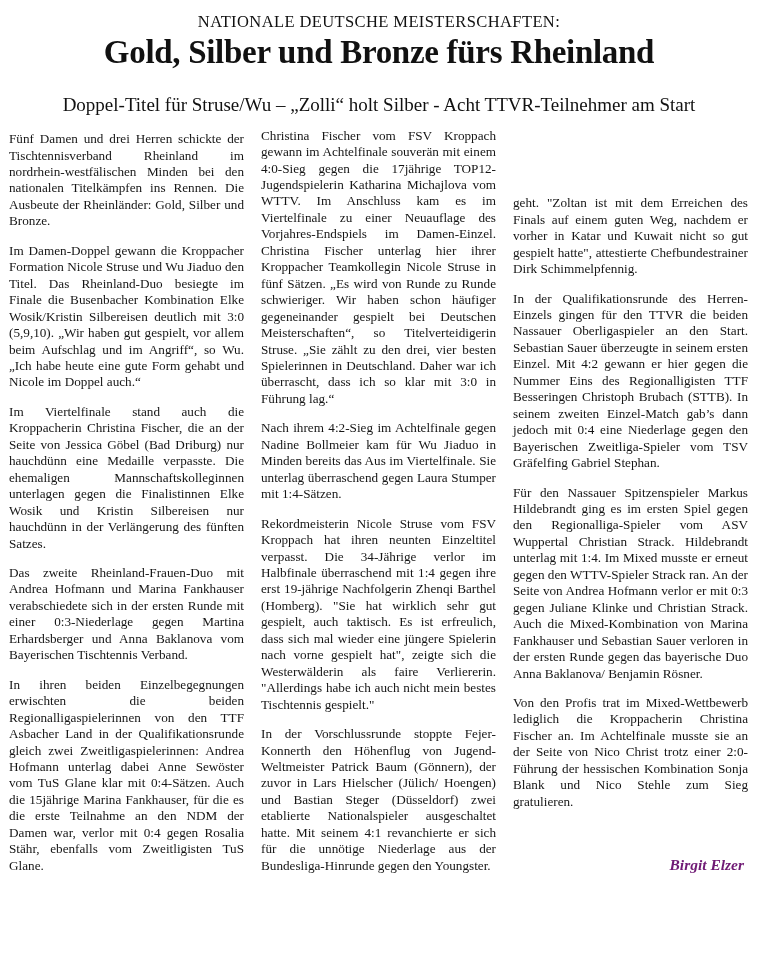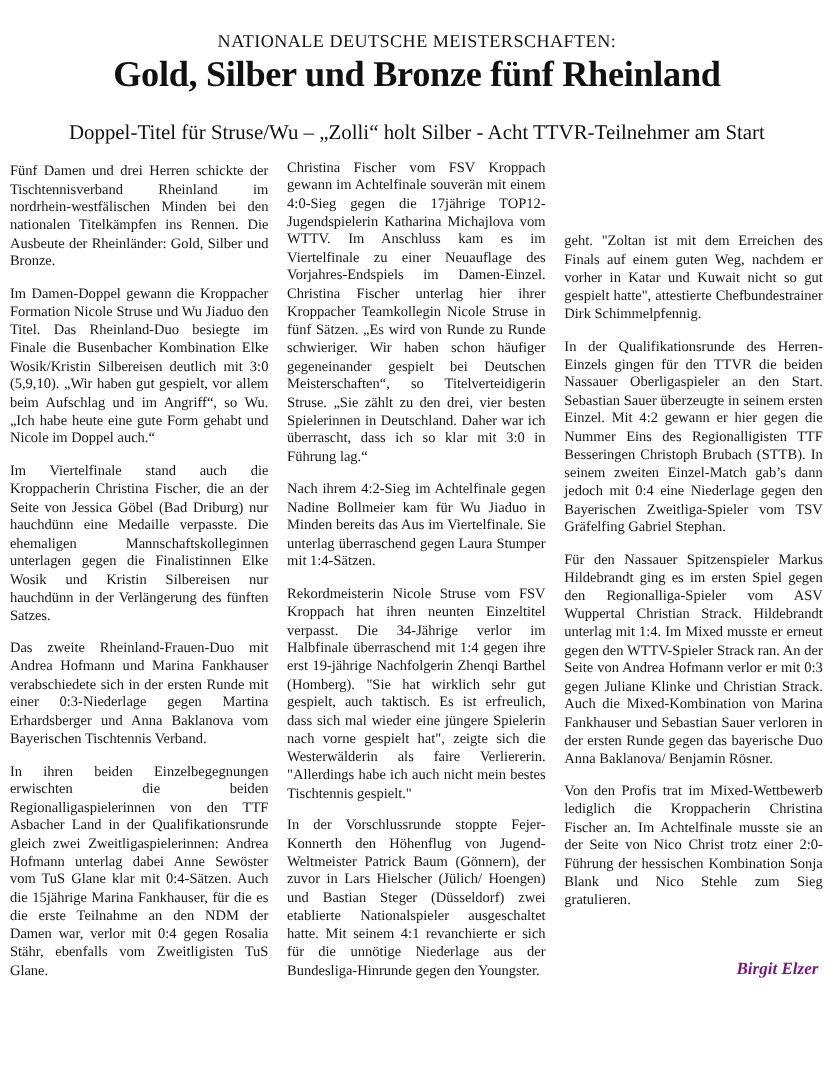--- a/index.html
+++ b/index.html
@@ -15,21 +15,21 @@
     background: #ffffff;
     padding: 8px 9px 0 9px;
     overflow: hidden;
     position: relative;
   }
   .masthead { text-align: center; }
   .kicker {
     font-size: 16.5px;
     letter-spacing: 0.4px;
     font-weight: 400;
-    margin-top: 20px;
+    margin-top: 4px;
     white-space: nowrap;
   }
   .headline {
     font-size: 33px;
     font-weight: 700;
     letter-spacing: -0.3px;
     margin-top: 3px;
     line-height: 1.05;
     white-space: nowrap;
   }
@@ -71,21 +71,21 @@
     color: #701a75;
   }
 </style>
 </head>
 <body>
 
 <div class="page">
 
   <div class="masthead">
     <div class="kicker">NATIONALE DEUTSCHE MEISTERSCHAFTEN:</div>
-    <div class="headline">Gold, Silber und Bronze fünf Rheinland</div>
+    <div class="headline">Gold, Silber und Bronze fürs Rheinland</div>
     <div class="deck">Doppel-Titel für Struse/Wu – „Zolli“ holt Silber - Acht TTVR-Teilnehmer am Start</div>
   </div>
 
   <div class="columns">
     <div class="col">
         <p class="body-par" lang="de">Fünf Damen und drei Herren schickte der Tischtennisverband Rheinland im nordrhein-westfälischen Minden bei den nationalen Titelkämpfen ins Rennen. Die Ausbeute der Rheinländer: Gold, Silber und Bronze.</p>
         <p class="body-par" lang="de">Im Damen-Doppel gewann die Kroppacher Formation Nicole Struse und Wu Jiaduo den Titel. Das Rheinland-Duo besiegte im Finale die Busenbacher Kombination Elke Wosik/Kristin Silbereisen deutlich mit 3:0 (5,9,10). „Wir haben gut gespielt, vor allem beim Aufschlag und im Angriff“, so Wu. „Ich habe heute eine gute Form gehabt und Nicole im Doppel auch.“</p>
         <p class="body-par" lang="de">Im Viertelfinale stand auch die Kroppacherin Christina Fischer, die an der Seite von Jessica Göbel (Bad Driburg) nur hauchdünn eine Medaille verpasste. Die ehemaligen Mannschaftskolleginnen unterlagen gegen die Finalistinnen Elke Wosik und Kristin Silbereisen nur hauchdünn in der Verlängerung des fünften Satzes.</p>
         <p class="body-par" lang="de">Das zweite Rheinland-Frauen-Duo mit Andrea Hofmann und Marina Fankhauser verabschiedete sich in der ersten Runde mit einer 0:3-Niederlage gegen Martina Erhardsberger und Anna Baklanova vom Bayerischen Tischtennis Verband.</p>
         <p class="body-par" lang="de">In ihren beiden Einzelbegegnungen erwischten die beiden Regionalligaspielerinnen von den TTF Asbacher Land in der Qualifikationsrunde gleich zwei Zweitligaspielerinnen: Andrea Hofmann unterlag dabei Anne Sewöster vom TuS Glane klar mit 0:4-Sätzen. Auch die 15jährige Marina Fankhauser, für die es die erste Teilnahme an den NDM der Damen war, verlor mit 0:4 gegen Rosalia Stähr, ebenfalls vom Zweitligisten TuS Glane.</p>

